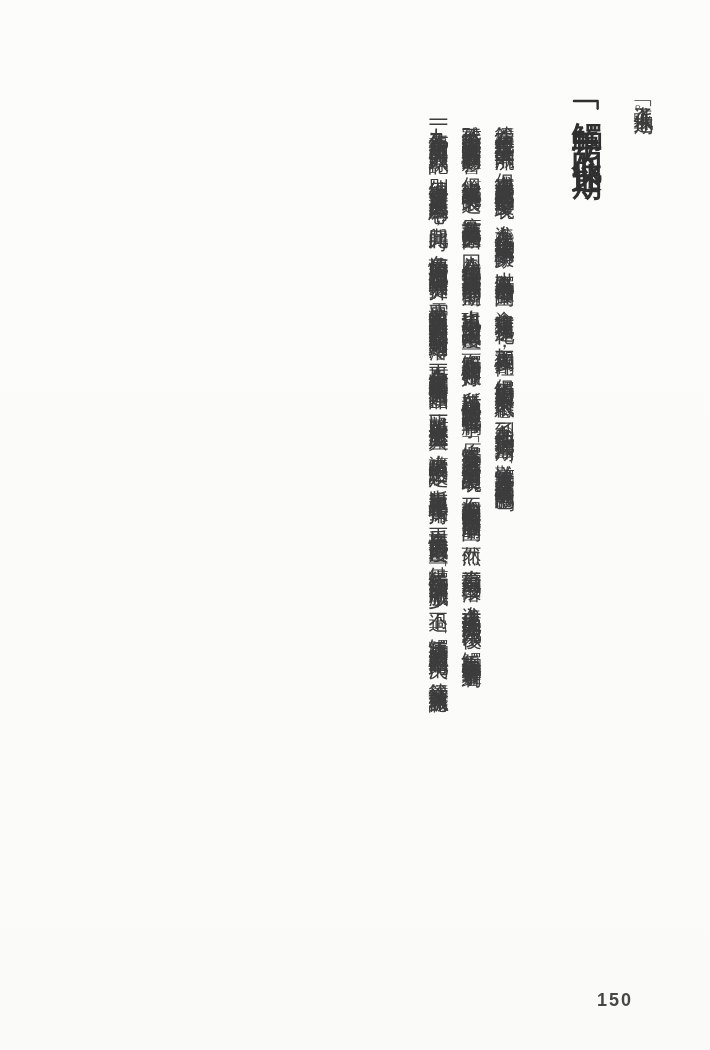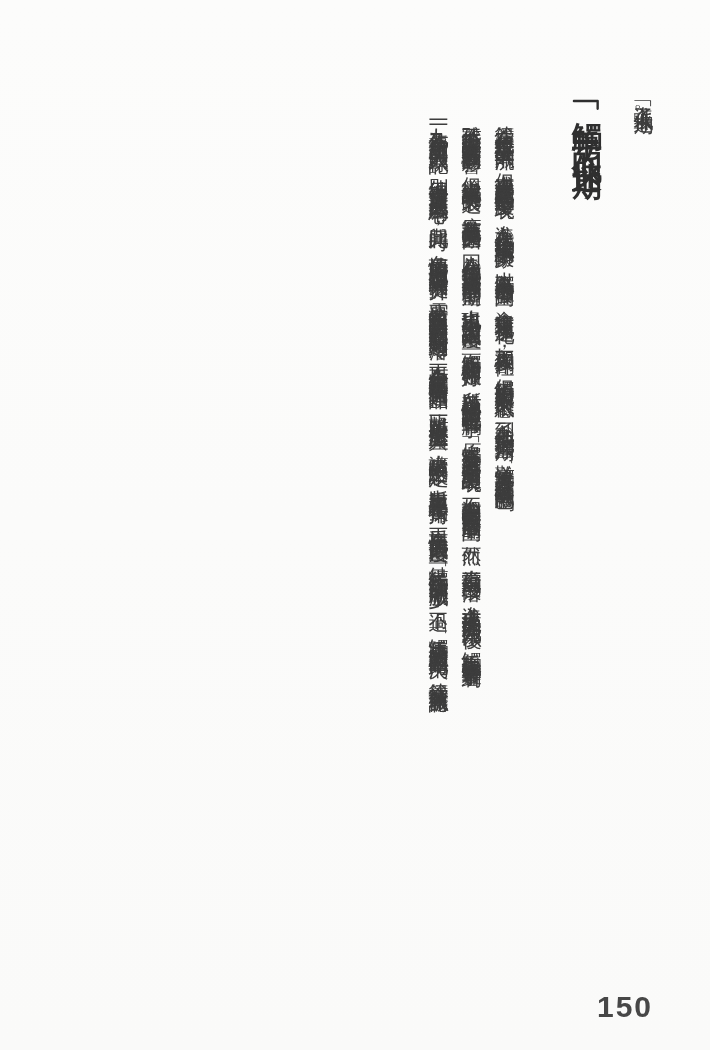--- a/index.html
+++ b/index.html
@@ -56,21 +56,21 @@
     letter-spacing: 1.5px;
     text-indent: 1em;
   }
 
   .page-number {
     position: absolute;
     left: 597px;
     top: 990px;
     font-family: "Liberation Sans", sans-serif;
     font-weight: bold;
-    font-size: 30px;
+    font-size: 18px;
     letter-spacing: 2px;
     color: #474747;
   }
 </style>
 </head>
 <body>
 
 <div class="page">
 
   <div class="vertical-content">

